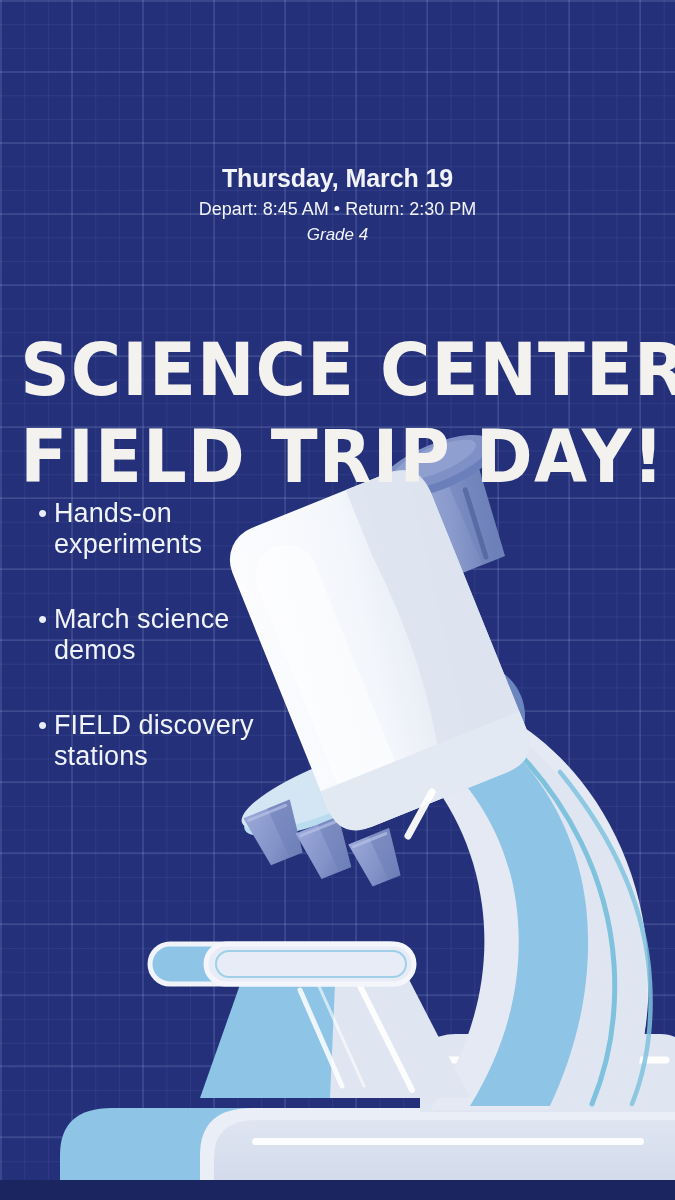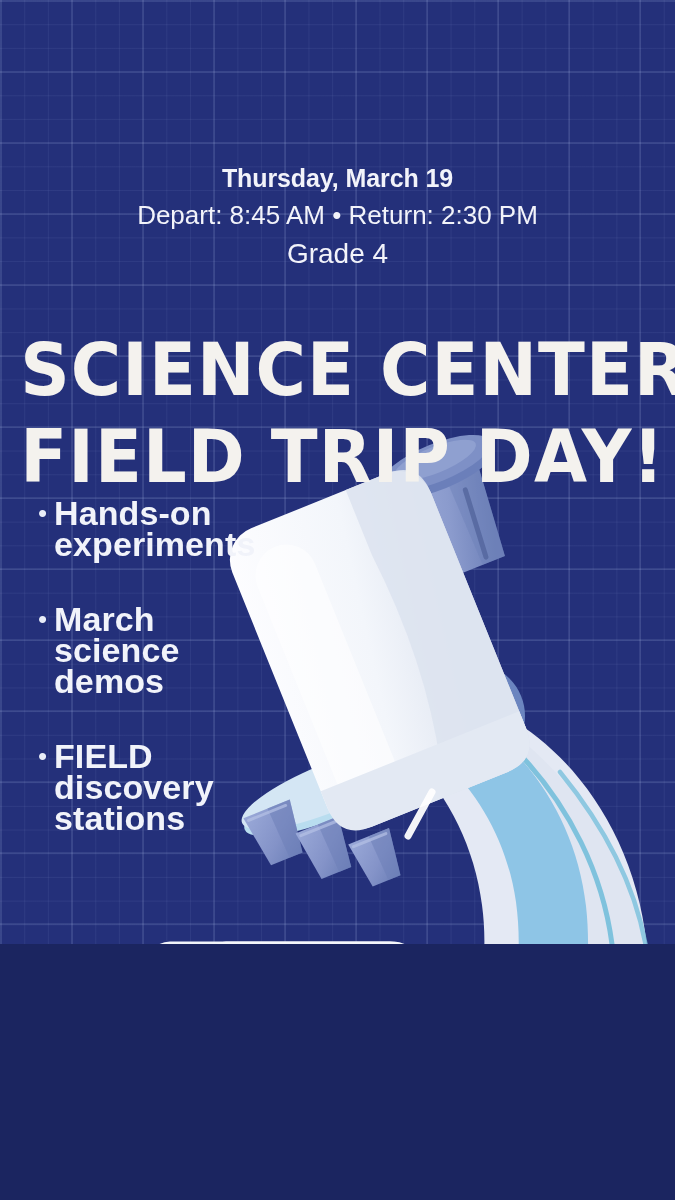--- a/index.html
+++ b/index.html
@@ -6,21 +6,21 @@
     margin: 0;
     padding: 0;
     background: #1b2560;
   }
   body {
     font-family: "Liberation Sans", sans-serif;
   }
   .poster {
     position: relative;
     width: 675px;
-    height: 944px;
+    height: 1180px;
     overflow: hidden;
     background-color: #24307a;
   }
   
   .grid-minor,
   .grid-major {
     position: absolute;
     inset: 0;
     pointer-events: none;
   }
@@ -53,30 +53,31 @@
     text-align: center;
     color: #f2f3fa;
   }
   .meta-date {
     font-size: 25px;
     font-weight: 700;
     letter-spacing: -0.1px;
     line-height: 1.34;
   }
   .meta-times {
-    font-size: 26px;
+    font-size: 18px;
     font-weight: 400;
     line-height: 1.4;
     margin-top: 1px;
   }
   .meta-grade {
-    font-size: 28px;
+    font-size: 17px;
     font-weight: 400;
     line-height: 1.4;
     margin-top: 1px;
+    font-style: italic;
   }
 
   .headline {
     position: absolute;
     top: 277px;
     left: 0;
     right: 0;
     text-align: center;
     color: #f4f2ee;
     font-family: "DejaVu Sans", sans-serif;
@@ -106,23 +107,23 @@
   }
   .bullet-dot {
     flex: 0 0 auto;
     width: 16px;
     font-size: 26px;
     line-height: 31px;
     color: #e9edf8;
     text-align: left;
   }
   .bullet-text {
-    font-size: 34px;
+    font-size: 27px;
     line-height: 31px;
-    font-weight: 700;
+    font-weight: 400;
     letter-spacing: 0.1px;
   }
 
   
   .art {
     position: absolute;
     left: 0;
     top: 0;
     width: 675px;
     height: 1200px;

